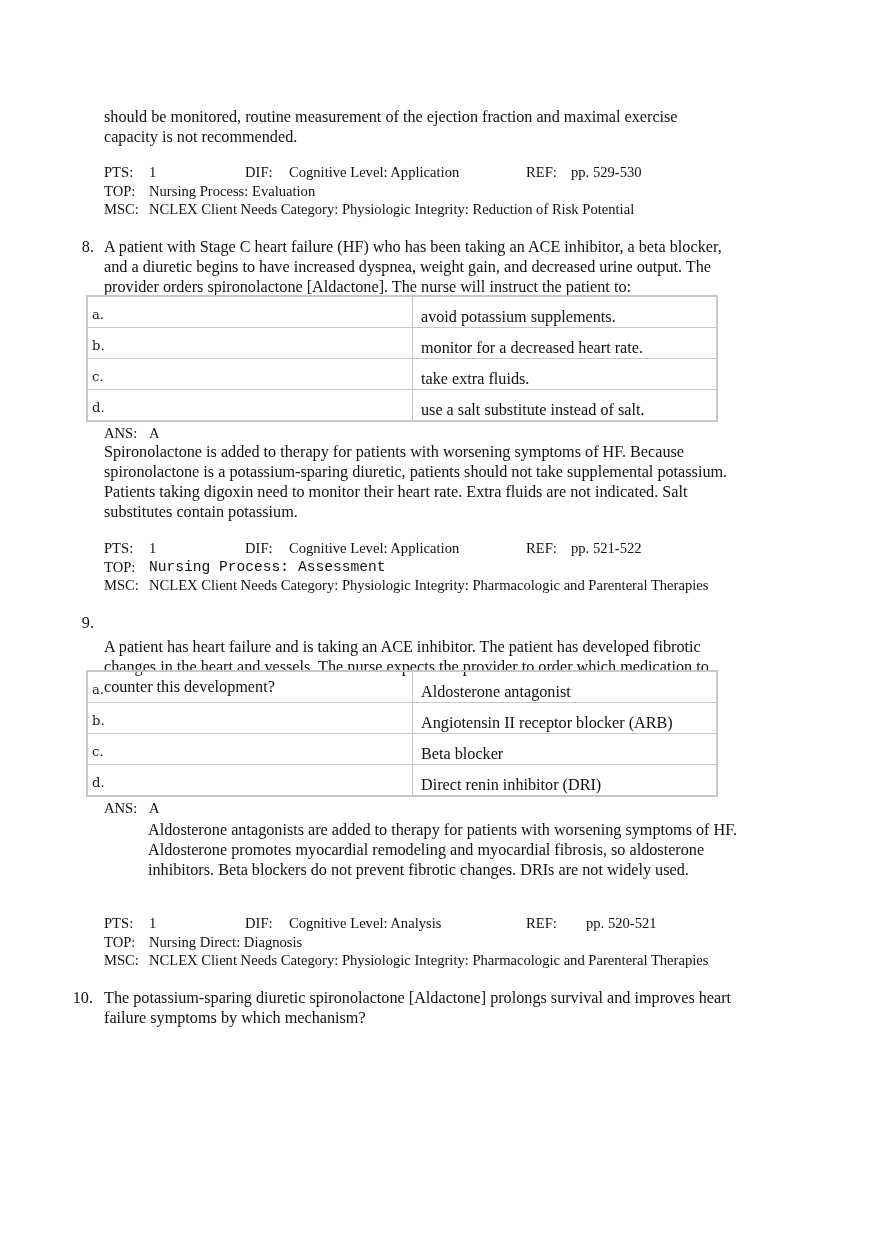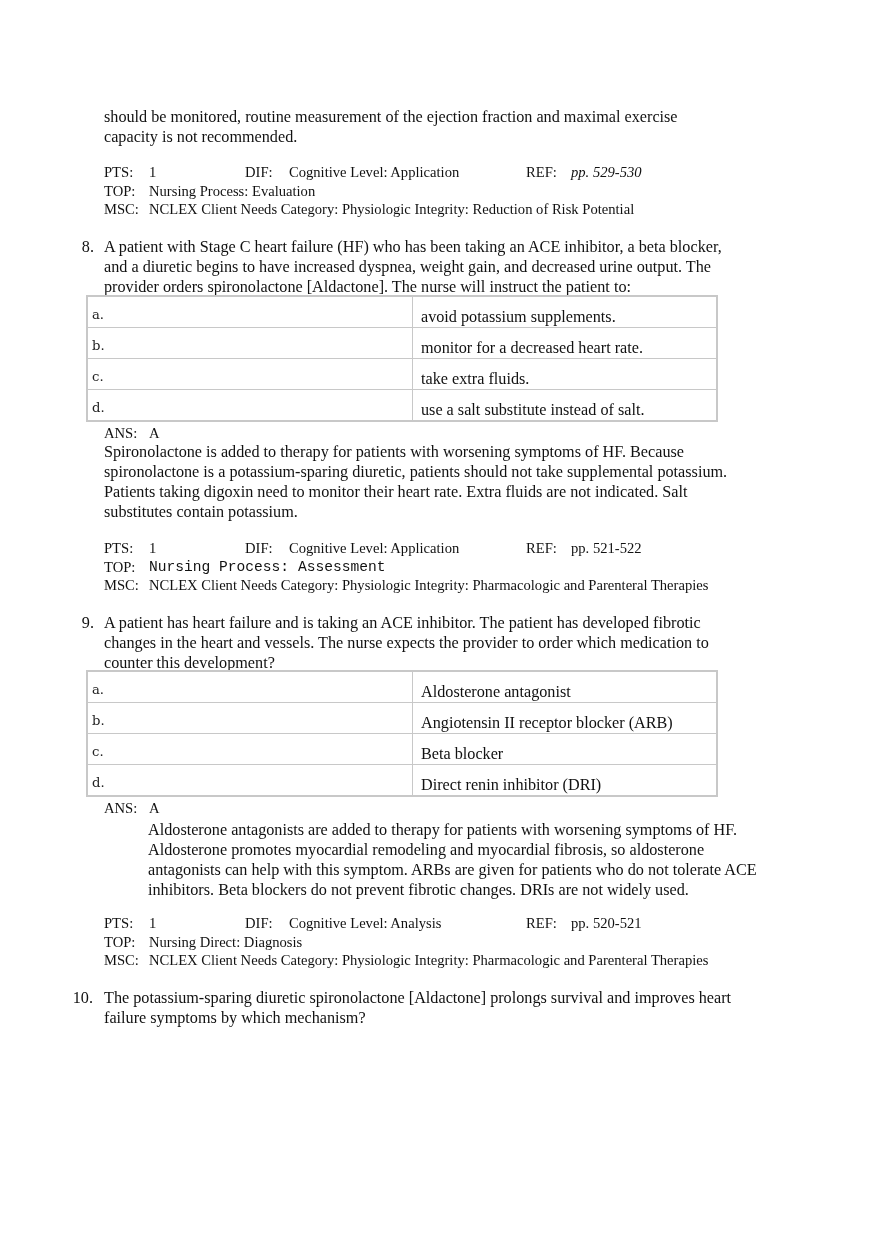--- a/index.html
+++ b/index.html
@@ -82,21 +82,21 @@
     <div>should be monitored, routine measurement of the ejection fraction and maximal exercise</div>
     <div>capacity is not recommended.</div>
   </div>
 
   <div class="meta-row" style="top:163px;">
     <span style="left:0;">PTS:</span>
     <span style="left:45px;">1</span>
     <span style="left:141px;">DIF:</span>
     <span style="left:185px;">Cognitive Level: Application</span>
     <span style="left:422px;">REF:</span>
-    <span style="left:467px;font-style:italic;">pp. 529-530</span>
+    <span style="left:467px;">pp. 529-530</span>
   </div>
   <div class="meta-row" style="top:181.5px;">
     <span style="left:0;">TOP:</span>
     <span style="left:45px;">Nursing Process: Evaluation</span>
   </div>
   <div class="meta-row" style="top:200px;">
     <span style="left:0;">MSC:</span>
     <span style="left:45px;">NCLEX Client Needs Category: Physiologic Integrity: Reduction of Risk Potential</span>
   </div>
 
@@ -150,21 +150,21 @@
   <div class="meta-row" style="top:557.5px;">
     <span style="left:0;">TOP:</span>
     <span style="left:45px;font-family:Liberation Mono, monospace;">Nursing Process: Assessment</span>
   </div>
   <div class="meta-row" style="top:576px;">
     <span style="left:0;">MSC:</span>
     <span style="left:45px;">NCLEX Client Needs Category: Physiologic Integrity: Pharmacologic and Parenteral Therapies</span>
   </div>
 
   <div class="q-num" style="left:68px; top:613px;">9.</div>
-  <div class="q-stem" style="top:613px;">
+  <div class="q-stem" style="top:637px;">
     <div>A patient has heart failure and is taking an ACE inhibitor. The patient has developed fibrotic</div>
     <div>changes in the heart and vessels. The nurse expects the provider to order which medication to</div>
     <div>counter this development?</div>
   </div>
 
   <table class="choices" style="top:670px;">
     <tbody>
         <tr>
       <td class="letter">a.</td>
       <td class="text">Aldosterone antagonist</td>
@@ -184,31 +184,30 @@
   </tbody>
     </table>
 
   <div class="meta-row" style="top:799px;">
     <span style="left:0;">ANS:</span>
     <span style="left:45px;">A</span>
   </div>
   <div class="q-stem" style="top:820px;margin-left:44px;">
     <div>Aldosterone antagonists are added to therapy for patients with worsening symptoms of HF.</div>
     <div>Aldosterone promotes myocardial remodeling and myocardial fibrosis, so aldosterone</div>
-    <div>antagonists can help with this symptom. ARBs are given for patients who do not tolerate ACE</div>
     <div>inhibitors. Beta blockers do not prevent fibrotic changes. DRIs are not widely used.</div>
   </div>
 
   <div class="meta-row" style="top:914px;">
     <span style="left:0;">PTS:</span>
     <span style="left:45px;">1</span>
     <span style="left:141px;">DIF:</span>
     <span style="left:185px;">Cognitive Level: Analysis</span>
     <span style="left:422px;">REF:</span>
-    <span style="left:467px;text-align:right;">pp. 520-521</span>
+    <span style="left:482px;text-align:right;">pp. 520-521</span>
   </div>
   <div class="meta-row" style="top:932.5px;">
     <span style="left:0;">TOP:</span>
     <span style="left:45px;">Nursing Direct: Diagnosis</span>
   </div>
   <div class="meta-row" style="top:951px;">
     <span style="left:0;">MSC:</span>
     <span style="left:45px;">NCLEX Client Needs Category: Physiologic Integrity: Pharmacologic and Parenteral Therapies</span>
   </div>
 

